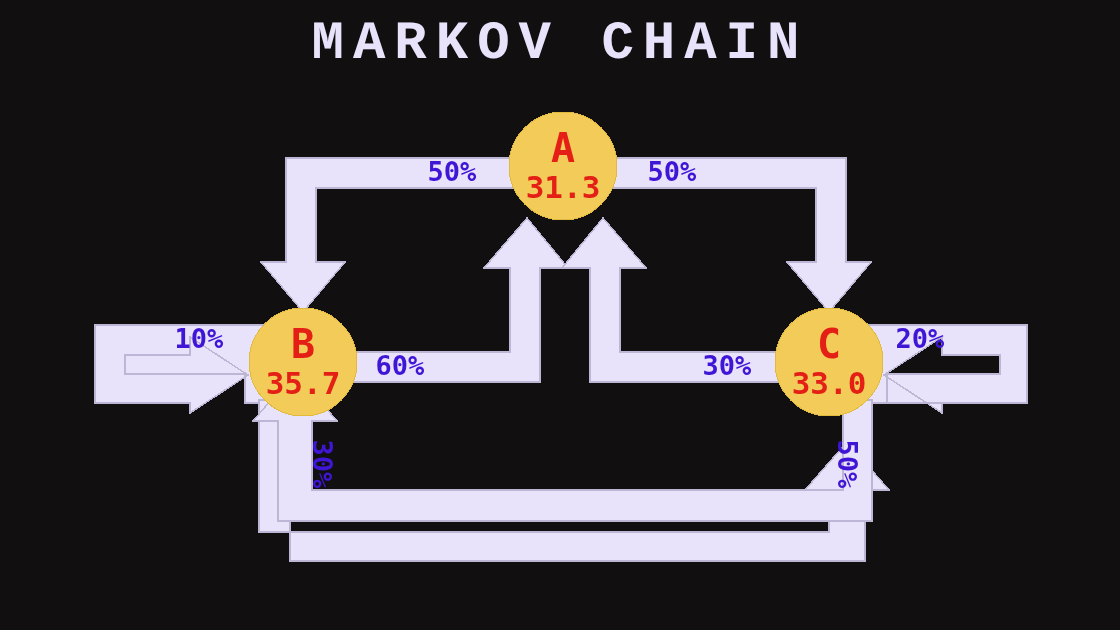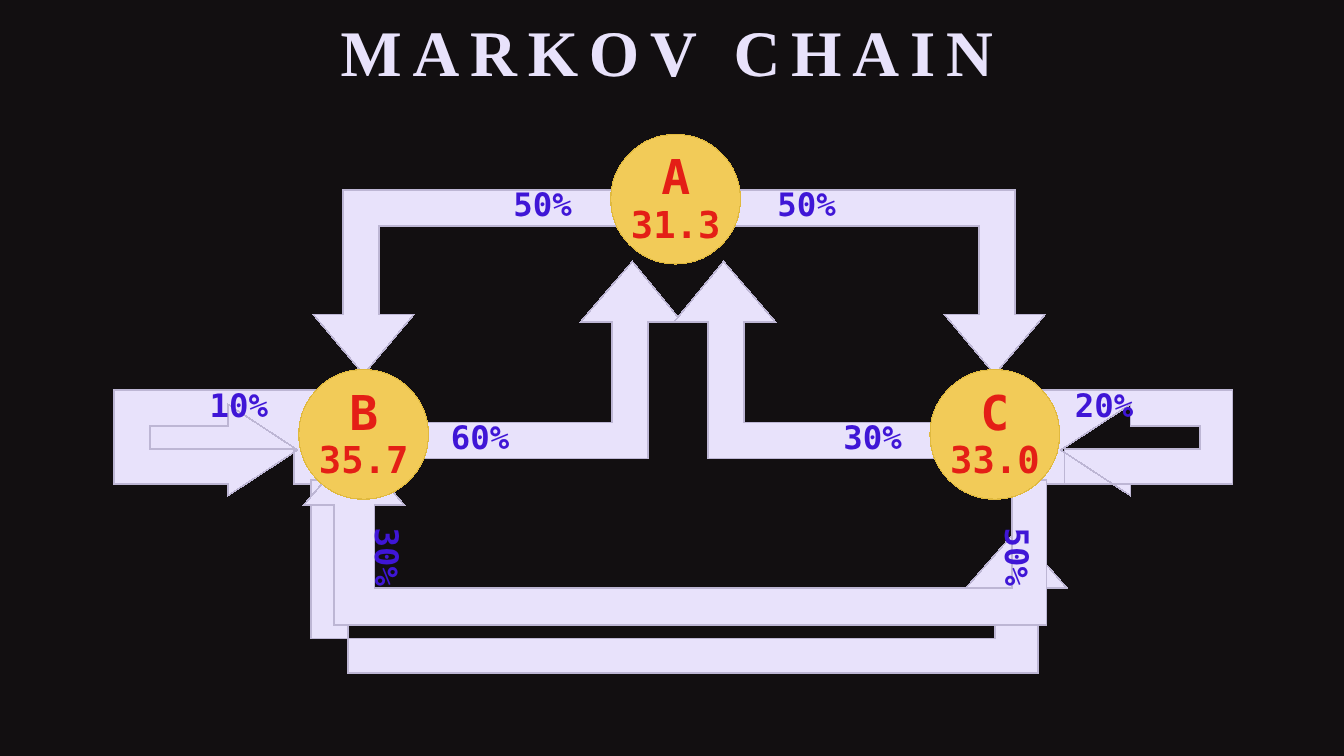--- a/index.html
+++ b/index.html
@@ -15,21 +15,21 @@
     overflow: hidden;
     font-family: "DejaVu Sans Mono", monospace;
   }
   #title {
     position: absolute;
     top: 14px;
     left: 0;
     width: 1120px;
     text-align: center;
     color: #e8e2fb;
-    font-family: Liberation Serif, serif;
+    font-family: Liberation Mono, monospace;
     font-size: 54px;
     font-weight: bold;
     letter-spacing: 9px;
     -webkit-font-smoothing: none;
     text-rendering: geometricPrecision;
   }
   svg#graph {
     position: absolute;
     top: 0;
     left: 0;

